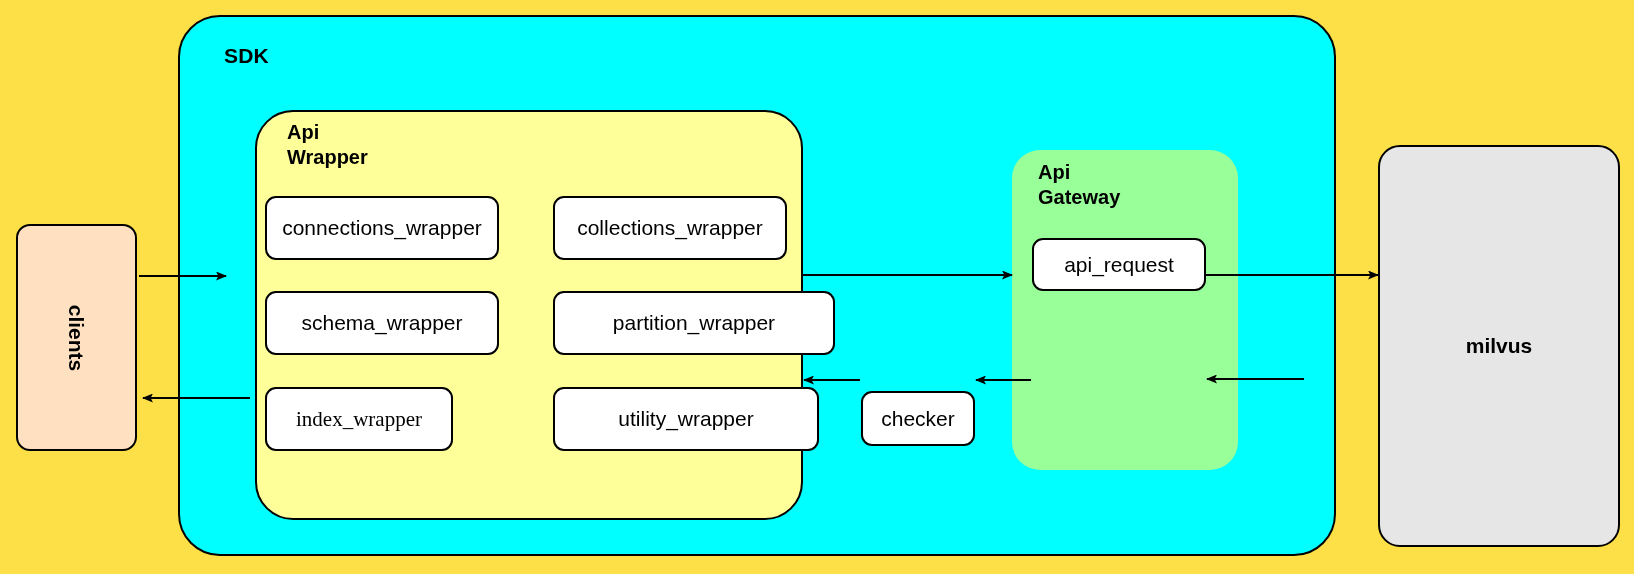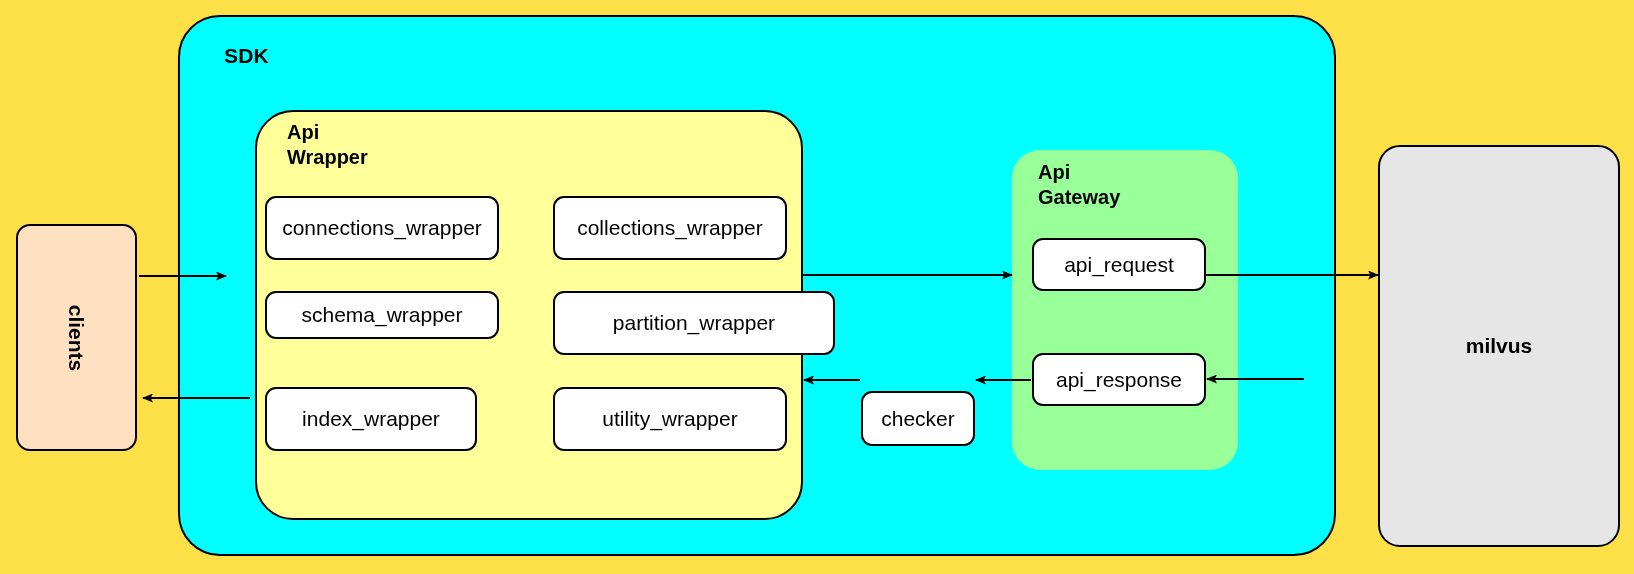--- a/index.html
+++ b/index.html
@@ -96,24 +96,24 @@
     background: #ffffff;
     border: 2px solid #000000;
     border-radius: 11px;
     font-size: 21px;
     font-weight: normal;
   }
 
   
   #connections-wrapper { left: 265px; top: 196px;  width: 234px; height: 64px; }
   #collections-wrapper { left: 553px; top: 196px;  width: 234px; height: 64px; }
-  #schema-wrapper      { left: 265px; top: 291px;  width: 234px; height: 48px; }
+  #schema-wrapper      { left: 265px; top: 291px;  width: 234px; height: 64px; }
   #partition-wrapper   { left: 553px; top: 291px;  width: 282px; height: 64px; }
-  #index-wrapper       { left: 265px; top: 387px;  width: 212px; height: 64px; }
-  #utility-wrapper     { left: 553px; top: 387px;  width: 234px; height: 64px; }
+  #index-wrapper       { left: 265px; top: 387px;  width: 188px; height: 64px; font-family: Liberation Serif, serif; }
+  #utility-wrapper     { left: 553px; top: 387px;  width: 266px; height: 64px; }
 
   
   #api-request  { left: 1032px; top: 238px; width: 174px; height: 53px; }
   #api-response { left: 1032px; top: 353px; width: 174px; height: 53px; }
 
   
   #checker-box { left: 861px; top: 353px; width: 114px; height: 55px; margin-top: 38px; }
 
   
   #clients-box {
@@ -174,21 +174,20 @@
   </div>
 
   <div class="node leaf" id="connections-wrapper">connections_wrapper</div>
   <div class="node leaf" id="collections-wrapper">collections_wrapper</div>
   <div class="node leaf" id="schema-wrapper">schema_wrapper</div>
   <div class="node leaf" id="partition-wrapper">partition_wrapper</div>
   <div class="node leaf" id="index-wrapper">index_wrapper</div>
   <div class="node leaf" id="utility-wrapper">utility_wrapper</div>
 
   <div class="node leaf" id="api-request">api_request</div>
-  <div class="node leaf" id="api-response">api_response</div>
 
   <div class="node leaf" id="checker-box">checker</div>
 
   <div class="node" id="clients-box">
     <span id="clients-label">clients</span>
   </div>
   <div class="node" id="milvus-box">milvus</div>
 
   <svg id="arrows" viewBox="0 0 1634 574" xmlns="http://www.w3.org/2000/svg">
     <defs>

